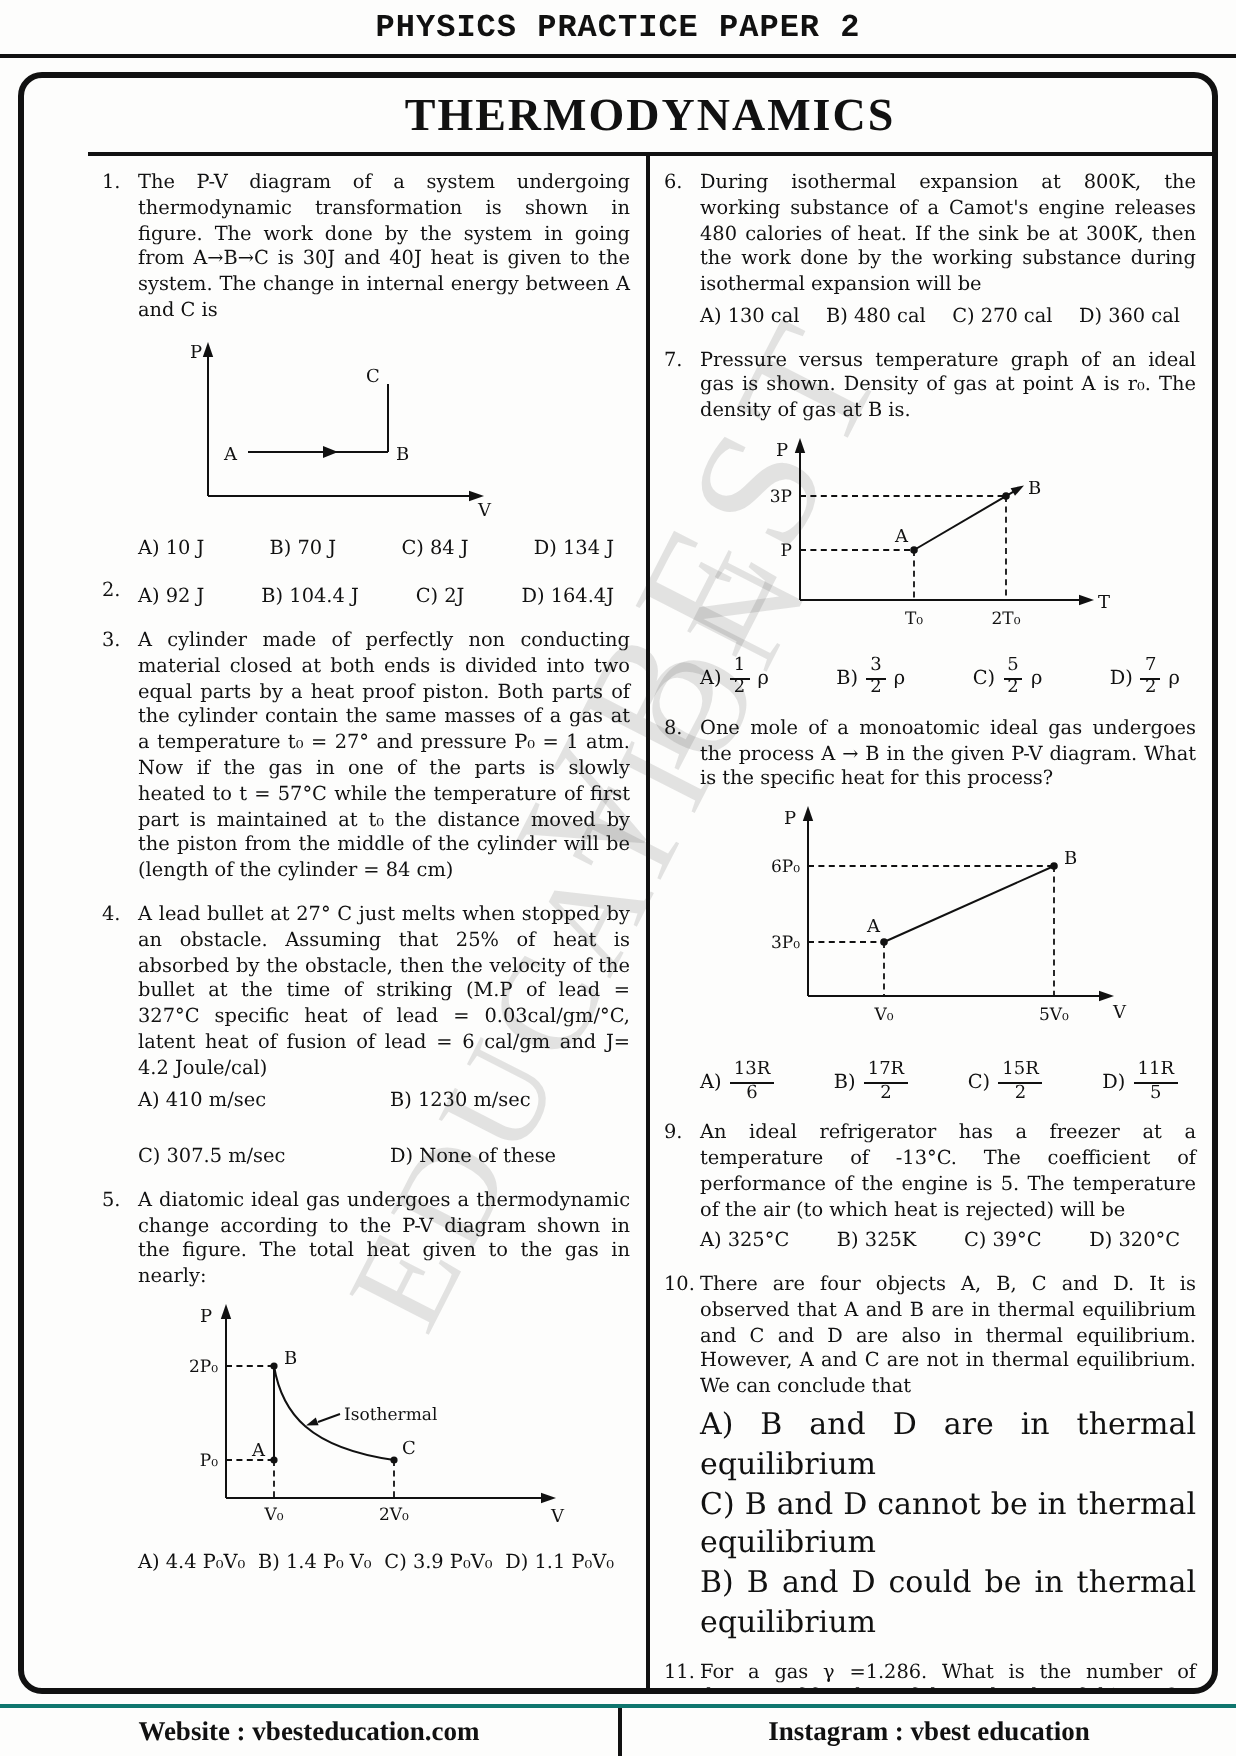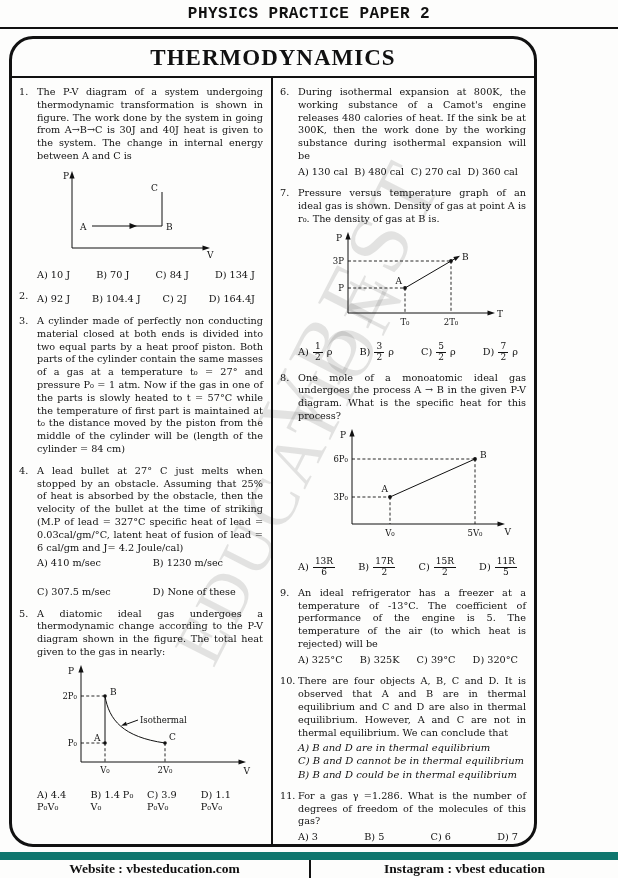--- a/index.html
+++ b/index.html
@@ -18,60 +18,60 @@
   }
   .watermark {
     position:absolute; inset:0; z-index:3; pointer-events:none;
     color:rgba(30,30,30,0.12); font-family:"Liberation Serif", serif;
   }
   .wm1 { position:absolute; left:140px; top:250px; width:420px; text-align:center;
          font-size:86px; letter-spacing:6px; transform:rotate(-63deg); }
   .wm2 { position:absolute; left:10px; top:430px; width:560px; text-align:center;
          font-size:68px; letter-spacing:4px; transform:rotate(-63deg); }
   .sheet {
-    position:absolute; top:36px; left:9px; width:528px; height:811px;
-    border:3px solid #111; border-radius:24px; overflow:hidden; z-index:1;
+    position:absolute; top:36px; left:9px; width:600px; height:811px;
+    border:3px solid #111; border-radius:12px; overflow:hidden; z-index:1;padding-left:32px;
   }
   .sheet-title {
     height:39px; display:flex; align-items:center; justify-content:center;
     border-bottom:2px solid #111;
     font-family:"Liberation Serif", serif; font-size:23px;
     font-weight:600; letter-spacing:1px;
   }
   .columns { display:flex; height:calc(100% - 39px); }
   .col { flex:1 1 50%; padding:8px 8px 4px 7px; overflow:hidden; }
   .col.left { border-right:2px solid #111; }
 
   .q { display:flex; margin-bottom:9px; }
   .qnum { flex:0 0 18px; font-size:9.7px; line-height:1.32; }
   .qbody { flex:1; min-width:0; }
   .qtext { font-size:9.7px; line-height:1.32; text-align:justify; }
   .opts { display:flex; justify-content:space-between; align-items:flex-end;
           font-size:9.7px; line-height:1.3; margin-top:3px; padding-right:8px; }
   .opts-grid2 { display:grid; grid-template-columns:1.05fr 1fr; row-gap:16px;
           font-size:9.7px; line-height:1.3; margin-top:3px; }
   .opts-list { margin-top:2px; }
-  .opts-list .opt { display:block; font-size:10px; line-height:1.32; text-align:justify;font-style:italic; }
+  .opts-list .opt { display:block; font-size:15px; line-height:1.32; text-align:justify; }
 
   .frac { display:inline-flex; flex-direction:column; align-items:center;
           vertical-align:middle; line-height:1.05; font-size:9px; margin:0 1px; }
   .frac .fn { border-bottom:1px solid #111; padding:0 2px 0.5px; }
   .frac .fd { padding-top:0.5px; }
 
   .fig-wrap { margin:3px 0 1px 10px; }
   svg .ax, svg .ln { stroke:#111; stroke-width:1; fill:none; }
   svg .dsh { stroke:#111; stroke-width:0.9; stroke-dasharray:3 2.2; fill:none; }
   svg .ah { fill:#111; stroke:none; }
   svg .dot { fill:#111; stroke:none; }
   svg .flbl { font-family:"DejaVu Serif", serif; font-size:9px; fill:#111; }
   svg .flbl-sm { font-family:"DejaVu Serif", serif; font-size:8.5px; fill:#111; }
 
   .footer {
     position:absolute; left:0; right:0; bottom:0; height:26px; z-index:2;
-    border-top:8px solid #0f766e; display:flex; background:#fdfdfc;
+    border-top:2px solid #0f766e; display:flex; background:#fdfdfc;
     font-family:"Liberation Serif", serif; font-weight:bold; font-size:13.5px;
   }
   .footer .cell { width:50%; display:flex; align-items:center; justify-content:center; }
   .footer .cell + .cell { border-left:2px solid #111; }
 </style>
 </head>
 <body>
 
 <div class="page">
 

